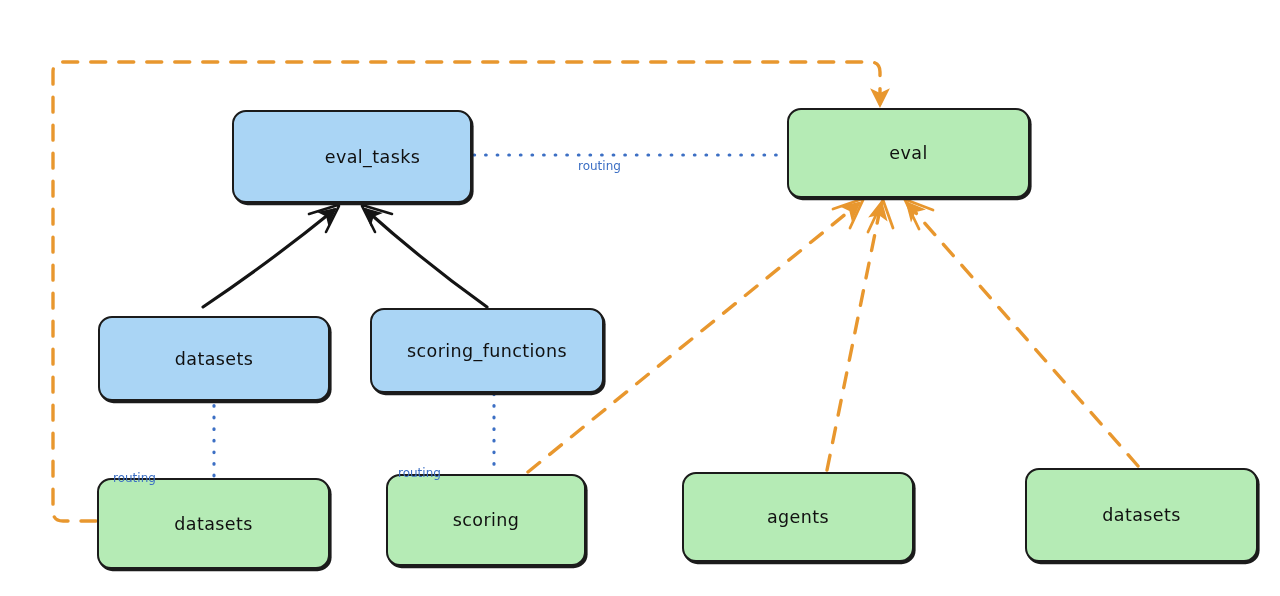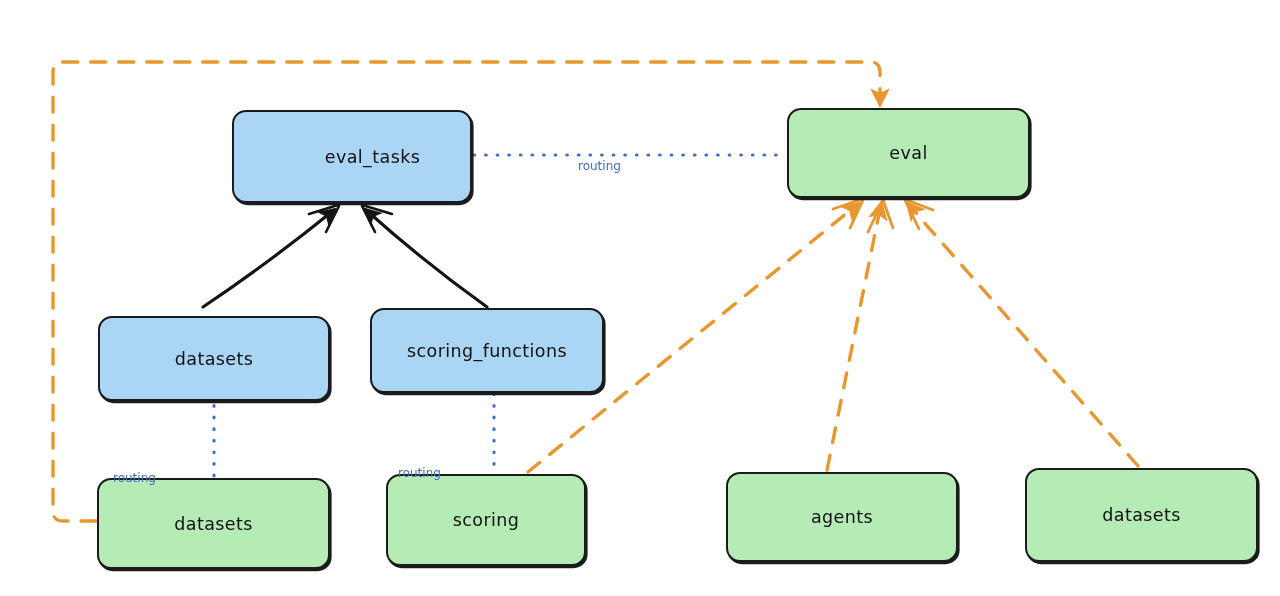--- a/index.html
+++ b/index.html
@@ -113,21 +113,21 @@
   </div>
 
   <div class="node node-green" style="left:97px; top:478px; width:233px; height:91px;">
     <span class="node-label">datasets</span>
   </div>
 
   <div class="node node-green" style="left:386px; top:474px; width:200px; height:92px;">
     <span class="node-label">scoring</span>
   </div>
 
-  <div class="node node-green" style="left:726px; top:472px; width:232px; height:90px;">
+  <div class="node node-green" style="left:682px; top:472px; width:232px; height:90px;">
     <span class="node-label">agents</span>
   </div>
 
   <div class="node node-green" style="left:1025px; top:468px; width:233px; height:94px;">
     <span class="node-label">datasets</span>
   </div>
 
   <span class="edge-label" style="left:578px; top:115px;">routing</span>
   <span class="edge-label" style="left:113px; top:427px;">routing</span>
   <span class="edge-label" style="left:398px; top:422px;">routing</span>

